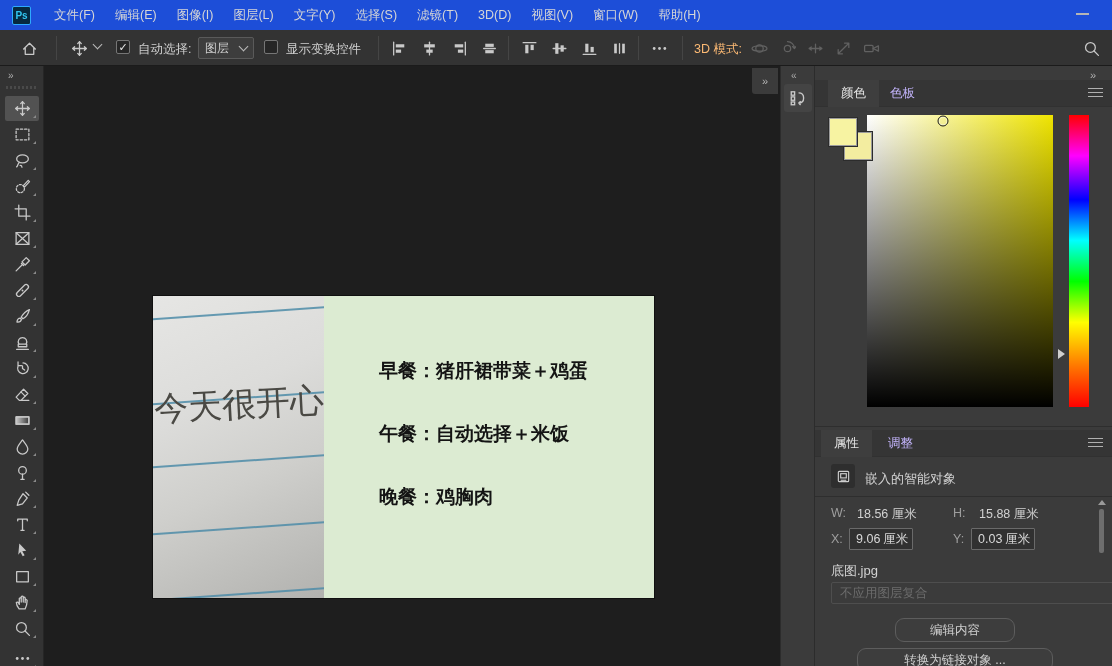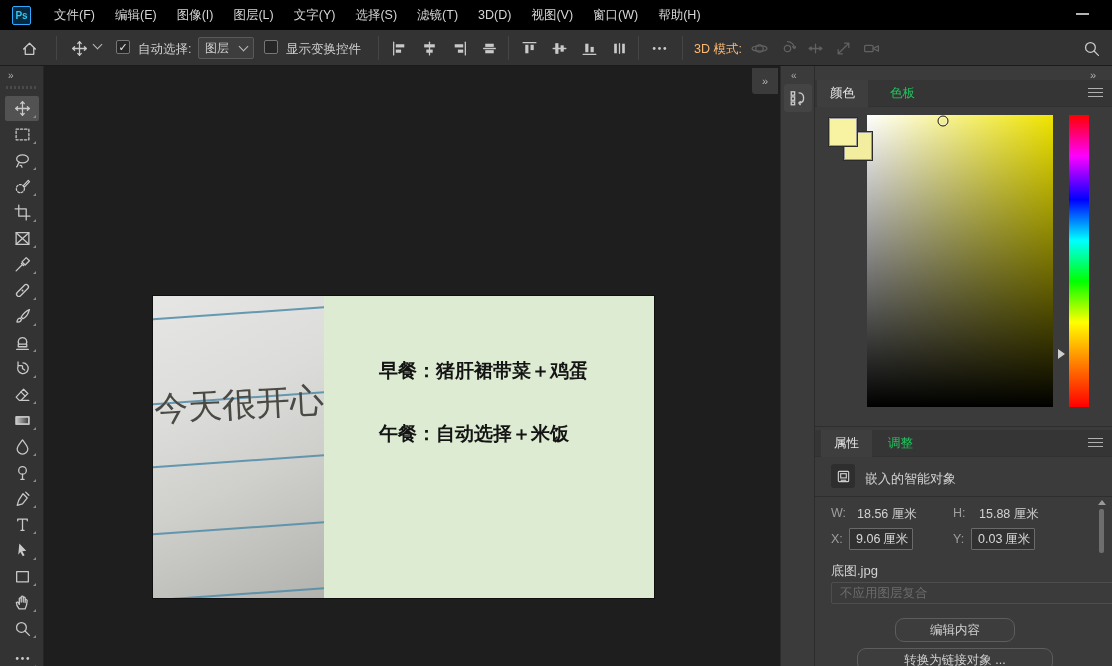--- a/index.html
+++ b/index.html
@@ -5,21 +5,21 @@
   * { margin:0; padding:0; box-sizing:border-box; }
   html,body { background:#111; }
   #app {
     position:relative; width:1112px; height:666px; overflow:hidden;
     background:#1e1e1e; font-family:"Liberation Sans","DejaVu Sans",sans-serif;
     color:#d4d4d4; font-size:12px; user-select:none;
   }
   .abs { position:absolute; }
 
   
-  #titlebar { left:0; top:0; width:1112px; height:30px; background:#000000; }
+  #titlebar { left:0; top:0; width:1112px; height:30px; background:#1d4ed8; }
   #ps-logo {
     left:12px; top:6px; width:19px; height:19px; background:#06293f;
     border:1px solid #2ea9ff; color:#31c5f0; font-size:10px; font-weight:bold;
     display:flex; align-items:center; justify-content:center; border-radius:2px;
   }
   #menubar { left:44px; top:0; height:30px; display:flex; align-items:stretch; }
   .menu-item { padding:0 10px; line-height:30px; font-size:12.5px; color:#d6d6d6; cursor:default; }
   #min-btn { right:12px; top:0; width:36px; height:28px; display:flex; align-items:center; justify-content:center; }
   #min-btn span { display:block; width:13px; height:2px; background:#b5b5b5; }
 
@@ -63,21 +63,21 @@
      color:#b5b5b5; font-size:11px; display:flex; align-items:center; justify-content:center; }
   #icon-dock { left:780px; top:66px; width:34px; height:600px; background:#3b3b3b; border-left:1px solid #2c2c2c; }
   #icon-dock-collapse { left:10px; top:4px; color:#a8a8a8; font-size:10px; }
   #history-panel-btn { left:3px; top:18px; width:28px; height:28px; background:#444444; border-radius:3px;
      display:flex; align-items:center; justify-content:center; }
   #history-panel-btn svg { width:18px; height:18px; stroke:#c9c9c9; fill:none; stroke-width:1.2; }
 
   #main-dock { left:814px; top:66px; width:298px; height:600px; background:#3b3b3b; border-left:1px solid #2c2c2c; }
   .dock-collapse { position:absolute; right:16px; top:3px; color:#b0b0b0; font-size:11px; }
   .tab-bar { position:absolute; left:0; width:298px; height:27px; background:#353535; border-bottom:1px solid #313131; }
-  .tab { position:absolute; top:0; height:27px; line-height:27px; padding:0 13px; font-size:12.5px; color:#22c55e; }
+  .tab { position:absolute; top:0; height:27px; line-height:27px; padding:0 13px; font-size:12.5px; color:#c4b5fd; }
   .tab.active { color:#e6e6e6; background:#3e3e3e; }
   .hamburger { position:absolute; right:10px; width:15px; height:11px;
      background:repeating-linear-gradient(#b0b0b0 0 1.5px,transparent 1.5px 4px); }
 
   
   .swatch { width:28px; height:28px; border:1px solid #9b9b9b; box-shadow:0 0 0 1px #2c2c2c; }
   #picker-square { left:52px; top:49px; width:186px; height:292px; }
   #picker-square .hue-layer { position:absolute; inset:0; }
   #picker-square .dark-layer { position:absolute; inset:0; background:linear-gradient(to bottom,rgba(0,0,0,0),#000); }
   #picker-marker { position:absolute; width:11px; height:11px; border:1.5px solid #1a1a1a; border-radius:50%;
@@ -402,20 +402,21 @@
       <div class="rule-line abs" style="top:16px"></div>
       <div class="rule-line abs" style="top:101px"></div>
       <div class="rule-line abs" style="top:164px"></div>
       <div class="rule-line abs" style="top:231px"></div>
       <div class="rule-line abs" style="top:297px"></div>
       <div id="handwriting" class="abs">今天很开心</div>
     </div>
     <div id="note-panel" class="abs" style="background: rgb(220, 235, 210);">
         <div class="note-line" style="top: 62px;">早餐：猪肝裙带菜＋鸡蛋</div>
         <div class="note-line" style="top: 125px;">午餐：自动选择＋米饭</div>
+        <div class="note-line" style="top: 188px;">晚餐：鸡胸肉</div>
       </div>
   </div>
 
   <div id="collapsed-tab" class="abs">»</div>
 
   <div id="icon-dock" class="abs">
     <div id="icon-dock-collapse" class="abs">«</div>
     <div id="history-panel-btn" class="abs">
       <svg viewBox="0 0 16 16">
           <rect x="2" y="2.5" width="3" height="3"></rect>
@@ -423,21 +424,21 @@
           <rect x="2" y="11.5" width="3" height="2.5"></rect>
           <path d="M8.5 3.5c3.2 0 4.5 2 4.5 4.5s-1.3 4.5-4.5 4.5M8.5 12.5l2-1.6M8.5 12.5l1.8 1.7"></path>
         </svg>
     </div>
   </div>
 
   <div id="main-dock" class="abs">
     <div class="dock-collapse">»</div>
 
     <div class="tab-bar" style="top:14px">
-      <div class="tab active" style="left:2px">颜色</div>
+      <div class="tab active" style="left:13px">颜色</div>
       <div class="tab" style="left:62px">色板</div>
       <div class="hamburger" style="top:8px"></div>
     </div>
     <div id="fg-swatch" class="swatch abs" style="left: 29px; top: 66px; z-index: 2; background: rgb(243, 237, 160);"></div>
     <div id="bg-swatch" class="swatch abs" style="left: 14px; top: 52px; z-index: 3; background: rgb(247, 243, 162);"></div>
     <div id="picker-square" class="abs">
       <div class="hue-layer" id="hue-layer" style="background: linear-gradient(to right, rgb(255, 255, 255), rgb(239, 228, 0));"></div>
       <div class="dark-layer"></div>
       <div id="picker-marker" style="left: 41%; top: 2%;"></div>
     </div>

